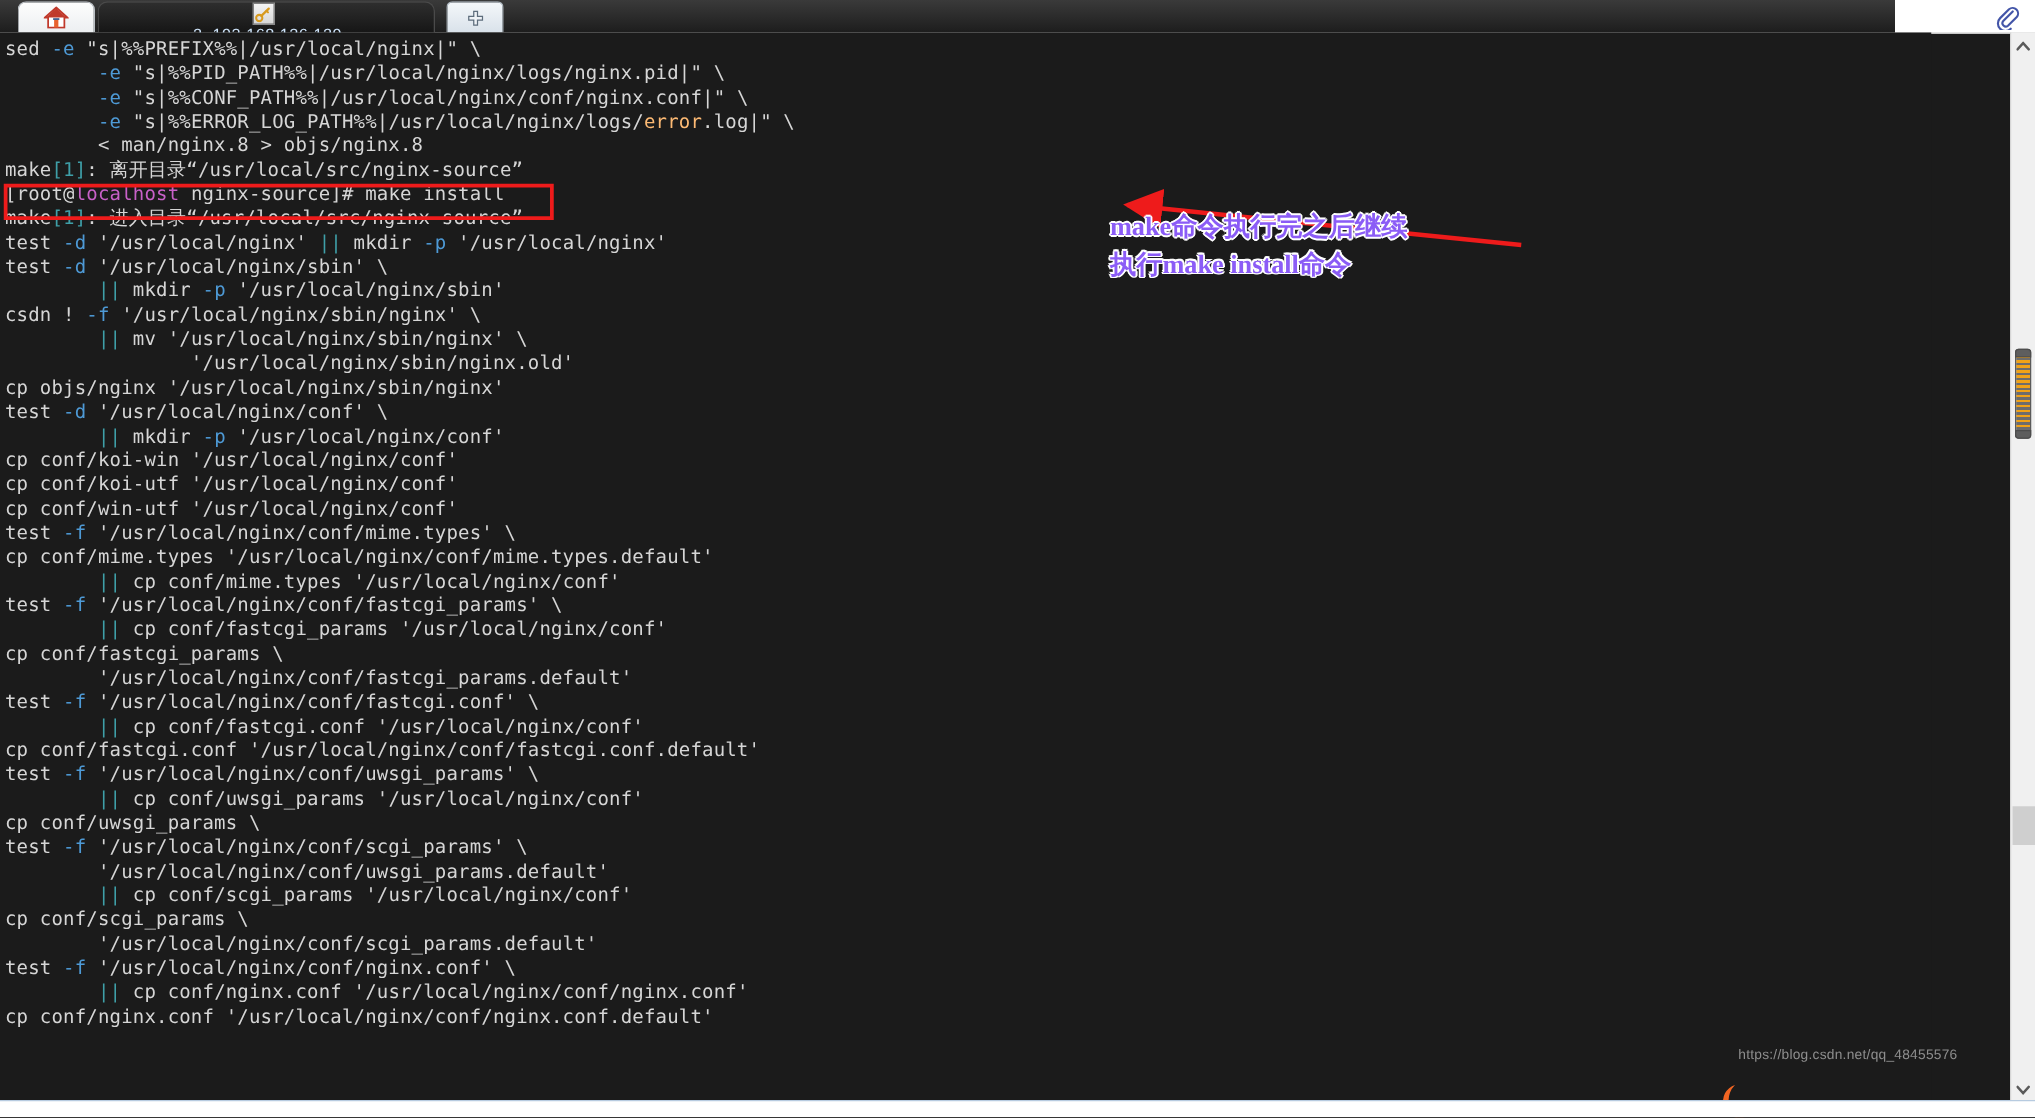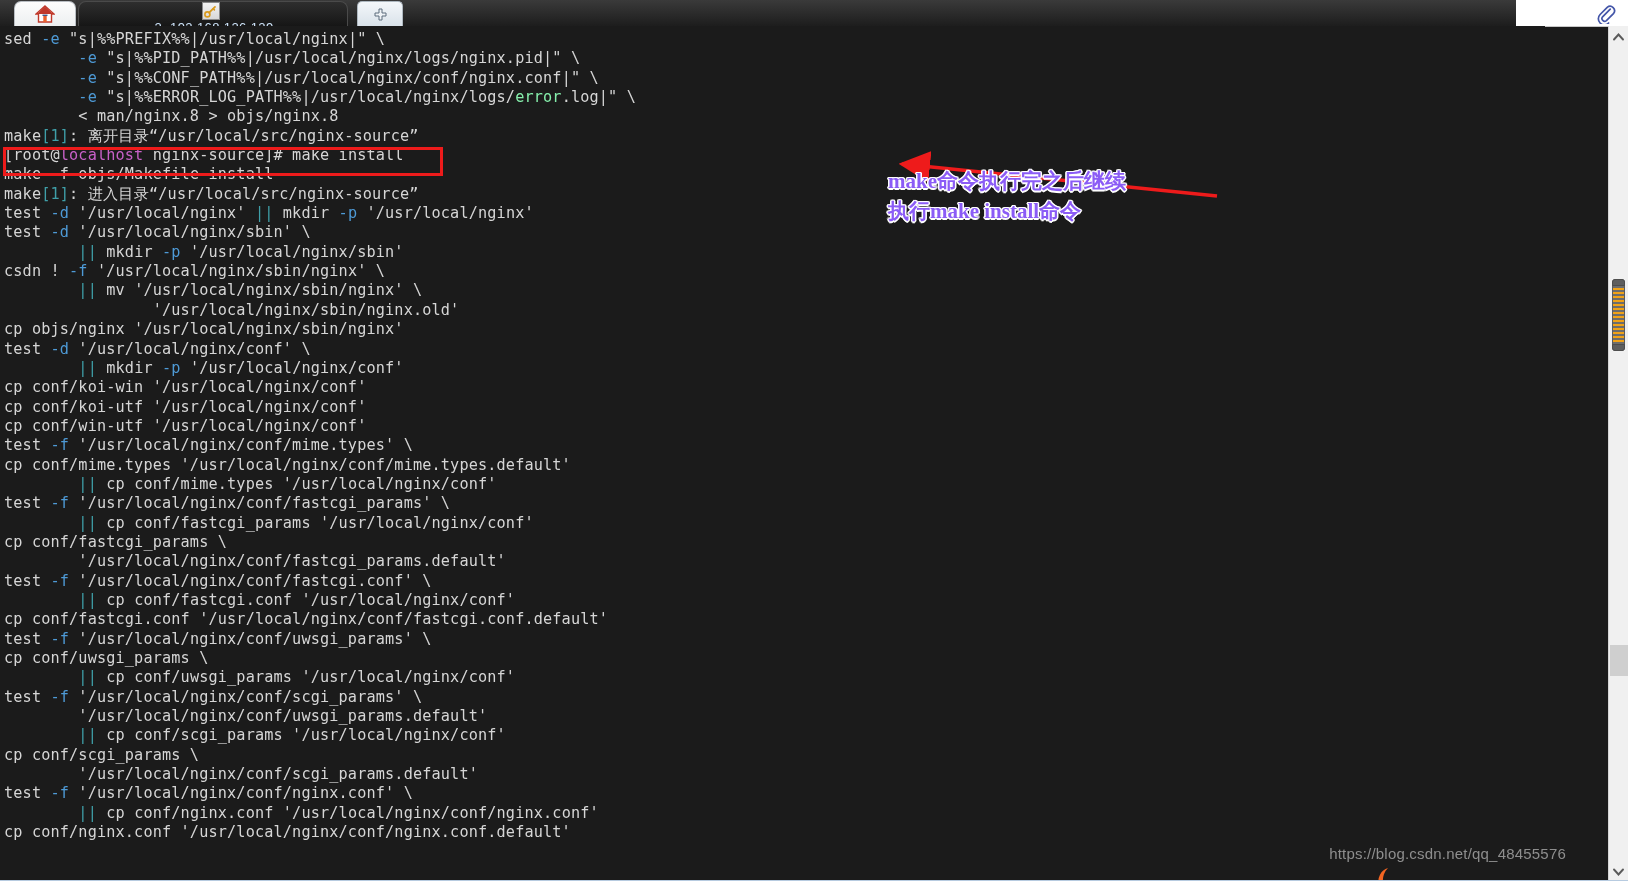--- a/index.html
+++ b/index.html
@@ -100,21 +100,21 @@
   .line {
     font-family: "DejaVu Sans Mono", "Liberation Mono", monospace;
     font-size: 15.2px;
     line-height: 19.35px;
     color: #d6d6d6;
     white-space: pre;
     letter-spacing: 0.15px;
   }
   .c-blue   { color: #4e9ad6; }
   .c-cyan   { color: #3f9fa8; }
-  .c-red    { color: #86efac; }
+  .c-red    { color: #fdba74; }
   .c-pink   { color: #c861c8; margin-top: 25px; }
   .c-plain  { color: #d6d6d6; }
 
   
   .redbox {
     position: absolute;
     left: 3px; top: 147px;
     width: 440px; height: 29px;
     border: 3px solid #ee1b1b;
     box-sizing: border-box;
@@ -142,23 +142,23 @@
        1px -1px 0 #ffffff, -1px  1px 0 #ffffff,
        0 1.5px 0 #ffffff, 0 -1.5px 0 #ffffff,
        1.5px 0 0 #ffffff, -1.5px 0 0 #ffffff;
     white-space: pre-line;
     pointer-events: none;
   }
 
   
   .watermark {
     position: absolute;
-    right: 62px; bottom: 32px;
+    right: 62px; bottom: 44px;
     font-family: "Liberation Sans", sans-serif;
-    font-size: 15px;
+    font-size: 11px;
     color: #8e8e8e;
     letter-spacing: 0.2px;
     white-space: nowrap;
   }
   .csdn-logo {
     position: absolute;
     right: 208px; bottom: 0px;
     width: 60px; height: 26px;
     overflow: hidden;
   }
@@ -253,21 +253,20 @@
 
   <div class="terminal">
     <div class="term-inner" id="term-lines">
         <div class="line"><span class="c-plain">sed </span><span class="c-blue">-e</span><span class="c-plain"> "s|%%PREFIX%%|/usr/local/nginx|" \</span></div>
         <div class="line"><span class="c-plain">        </span><span class="c-blue">-e</span><span class="c-plain"> "s|%%PID_PATH%%|/usr/local/nginx/logs/nginx.pid|" \</span></div>
         <div class="line"><span class="c-plain">        </span><span class="c-blue">-e</span><span class="c-plain"> "s|%%CONF_PATH%%|/usr/local/nginx/conf/nginx.conf|" \</span></div>
         <div class="line"><span class="c-plain">        </span><span class="c-blue">-e</span><span class="c-plain"> "s|%%ERROR_LOG_PATH%%|/usr/local/nginx/logs/</span><span class="c-red">error</span><span class="c-plain">.log|" \</span></div>
         <div class="line"><span class="c-plain">        &lt; man/nginx.8 &gt; objs/nginx.8</span></div>
         <div class="line"><span class="c-plain">make</span><span class="c-cyan">[1]</span><span class="c-plain">: 离开目录“/usr/local/src/nginx-source”</span></div>
         <div class="line"><span class="c-plain">[root@</span><span class="c-pink">localhost</span><span class="c-plain"> nginx-source]# make install</span></div>
-        <div class="line"><span class="c-plain">make </span><span class="c-plain">-f</span><span class="c-plain"> objs/Makefile install</span></div>
         <div class="line"><span class="c-plain">make</span><span class="c-cyan">[1]</span><span class="c-plain">: 进入目录“/usr/local/src/nginx-source”</span></div>
         <div class="line"><span class="c-plain">test </span><span class="c-blue">-d</span><span class="c-plain"> '/usr/local/nginx' </span><span class="c-cyan">||</span><span class="c-plain"> mkdir </span><span class="c-blue">-p</span><span class="c-plain"> '/usr/local/nginx'</span></div>
         <div class="line"><span class="c-plain">test </span><span class="c-blue">-d</span><span class="c-plain"> '/usr/local/nginx/sbin' \</span></div>
         <div class="line"><span class="c-plain">        </span><span class="c-cyan">||</span><span class="c-plain"> mkdir </span><span class="c-blue">-p</span><span class="c-plain"> '/usr/local/nginx/sbin'</span></div>
         <div class="line"><span class="c-plain">csdn ! </span><span class="c-blue">-f</span><span class="c-plain"> '/usr/local/nginx/sbin/nginx' \</span></div>
         <div class="line"><span class="c-plain">        </span><span class="c-cyan">||</span><span class="c-plain"> mv '/usr/local/nginx/sbin/nginx' \</span></div>
         <div class="line"><span class="c-plain">                '/usr/local/nginx/sbin/nginx.old'</span></div>
         <div class="line"><span class="c-plain">cp objs/nginx '/usr/local/nginx/sbin/nginx'</span></div>
         <div class="line"><span class="c-plain">test </span><span class="c-blue">-d</span><span class="c-plain"> '/usr/local/nginx/conf' \</span></div>
         <div class="line"><span class="c-plain">        </span><span class="c-cyan">||</span><span class="c-plain"> mkdir </span><span class="c-blue">-p</span><span class="c-plain"> '/usr/local/nginx/conf'</span></div>
@@ -278,22 +277,22 @@
         <div class="line"><span class="c-plain">cp conf/mime.types '/usr/local/nginx/conf/mime.types.default'</span></div>
         <div class="line"><span class="c-plain">        </span><span class="c-cyan">||</span><span class="c-plain"> cp conf/mime.types '/usr/local/nginx/conf'</span></div>
         <div class="line"><span class="c-plain">test </span><span class="c-blue">-f</span><span class="c-plain"> '/usr/local/nginx/conf/fastcgi_params' \</span></div>
         <div class="line"><span class="c-plain">        </span><span class="c-cyan">||</span><span class="c-plain"> cp conf/fastcgi_params '/usr/local/nginx/conf'</span></div>
         <div class="line"><span class="c-plain">cp conf/fastcgi_params \</span></div>
         <div class="line"><span class="c-plain">        '/usr/local/nginx/conf/fastcgi_params.default'</span></div>
         <div class="line"><span class="c-plain">test </span><span class="c-blue">-f</span><span class="c-plain"> '/usr/local/nginx/conf/fastcgi.conf' \</span></div>
         <div class="line"><span class="c-plain">        </span><span class="c-cyan">||</span><span class="c-plain"> cp conf/fastcgi.conf '/usr/local/nginx/conf'</span></div>
         <div class="line"><span class="c-plain">cp conf/fastcgi.conf '/usr/local/nginx/conf/fastcgi.conf.default'</span></div>
         <div class="line"><span class="c-plain">test </span><span class="c-blue">-f</span><span class="c-plain"> '/usr/local/nginx/conf/uwsgi_params' \</span></div>
+        <div class="line"><span class="c-plain">        </span><span class="c-cyan">||</span><span class="c-plain"> cp conf/uwsgi_params '/usr/local/nginx/conf'</span></div>
         <div class="line"><span class="c-plain">cp conf/uwsgi_params \</span></div>
-        <div class="line"><span class="c-plain">        </span><span class="c-cyan">||</span><span class="c-plain"> cp conf/uwsgi_params '/usr/local/nginx/conf'</span></div>
         <div class="line"><span class="c-plain">test </span><span class="c-blue">-f</span><span class="c-plain"> '/usr/local/nginx/conf/scgi_params' \</span></div>
         <div class="line"><span class="c-plain">        '/usr/local/nginx/conf/uwsgi_params.default'</span></div>
         <div class="line"><span class="c-plain">        </span><span class="c-cyan">||</span><span class="c-plain"> cp conf/scgi_params '/usr/local/nginx/conf'</span></div>
         <div class="line"><span class="c-plain">cp conf/scgi_params \</span></div>
         <div class="line"><span class="c-plain">        '/usr/local/nginx/conf/scgi_params.default'</span></div>
         <div class="line"><span class="c-plain">test </span><span class="c-blue">-f</span><span class="c-plain"> '/usr/local/nginx/conf/nginx.conf' \</span></div>
         <div class="line"><span class="c-plain">        </span><span class="c-cyan">||</span><span class="c-plain"> cp conf/nginx.conf '/usr/local/nginx/conf/nginx.conf'</span></div>
         <div class="line"><span class="c-plain">cp conf/nginx.conf '/usr/local/nginx/conf/nginx.conf.default'</span></div>
       </div>
   </div>

